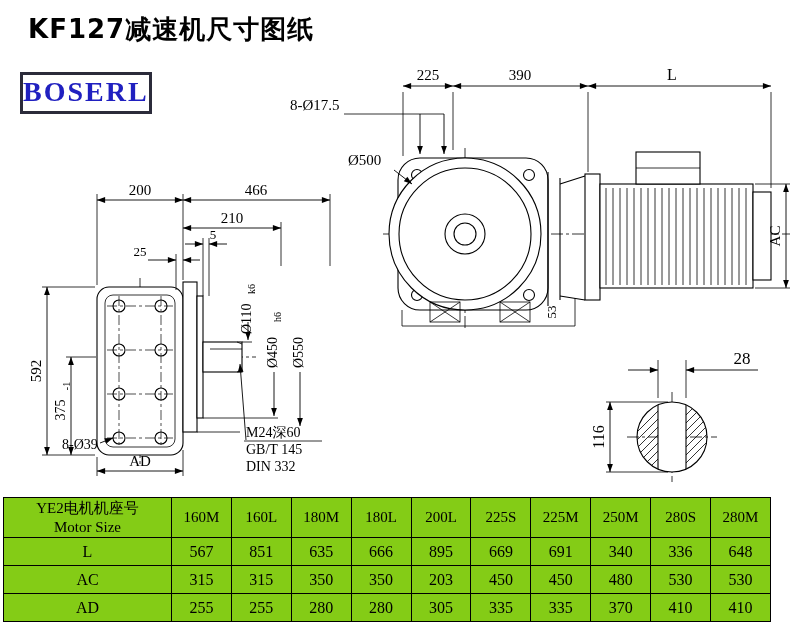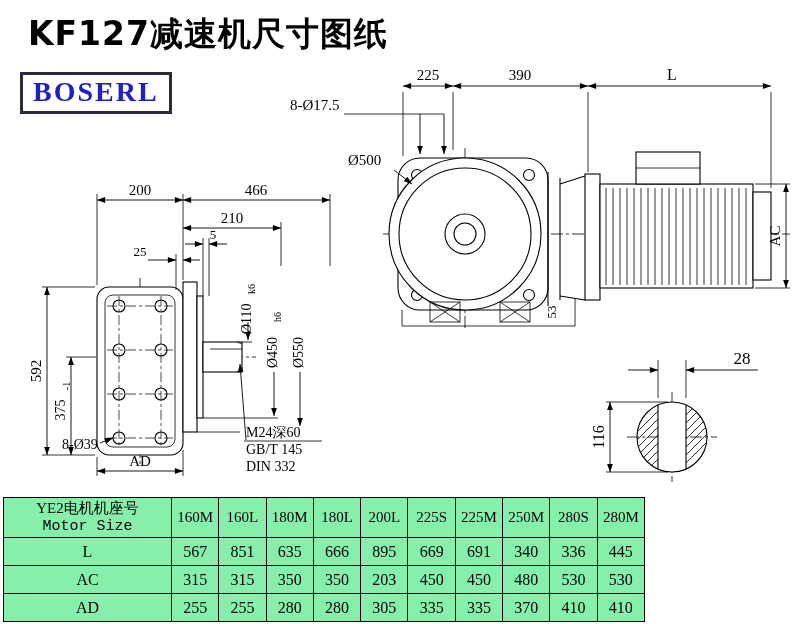--- a/index.html
+++ b/index.html
@@ -1,42 +1,42 @@
 <!DOCTYPE html>
 <html><head>
 <meta charset="utf-8">
 <style>
   *{margin:0;padding:0;box-sizing:border-box}
   html,body{width:800px;height:624px;background:#fff;position:relative;overflow:hidden;
     font-family:"Liberation Serif",serif;color:#000}
   .title{position:absolute;left:28px;top:12px;font-family:"DejaVu Sans",sans-serif;
-    font-weight:bold;font-size:33px;letter-spacing:1px;color:#000}
+    font-weight:bold;font-size:26px;letter-spacing:1px;color:#000}
   .logo{position:absolute;left:20px;top:72px;border:3px solid #2b2b3a;background:#fff;
-    padding:1px 10px 3px}
+    padding:1px 0 3px}
   .logo span{font-family:"Liberation Serif",serif;font-weight:bold;font-size:28px;
     color:#2020c0;letter-spacing:2px}
   svg.drawing{position:absolute;left:0;top:0}
   svg text{font-family:"Liberation Serif",serif;fill:#000}
   .t10{font-size:10px}.t13{font-size:13px}.t14{font-size:14px}.t15{font-size:15px}
   .t16{font-size:16px}.t17{font-size:17px}
   .ln{stroke:#000;stroke-width:1.1;fill:none}
   .lnw{stroke:#000;stroke-width:1.1;fill:#fff}
   .thin{stroke:#000;stroke-width:0.8;fill:none}
   .dim{stroke:#000;stroke-width:0.9;fill:none}
   .cl{stroke:#000;stroke-width:0.8;fill:none;stroke-dasharray:12 3 3 3}
   .clt{stroke:#000;stroke-width:0.7;fill:none;stroke-dasharray:10 3 3 3}
   .hatch{stroke:#000;stroke-width:0.8;fill:none}
-  table.dims{position:absolute;left:3px;top:497px;width:642px;border-collapse:collapse;
-    table-layout:fixed;background:#86efac}
+  table.dims{position:absolute;left:3px;top:497px;width:768px;border-collapse:collapse;
+    table-layout:fixed;background:#84cc16}
   .dims td{border:1px solid #000;text-align:center;vertical-align:middle;
     font-size:16px;height:28px;padding:0}
   .dims tr.hdr td{height:40px;font-size:15px}
   .dims td.first{width:168px}
   .hdr-cn{font-size:15px;line-height:1.25}
-  .hdr-en{font-family:Liberation Mono, monospace;font-size:15px;line-height:1.25}
+  .hdr-en{font-family:Liberation Serif, serif;font-size:15px;line-height:1.25}
 </style>
 </head>
 <body>
 
 <div class="title">KF127减速机尺寸图纸</div>
 
 <div class="logo">
   <span>BOSERL</span>
 </div>
 
@@ -230,21 +230,21 @@
       <td class="first">L</td>
       <td>567</td>
       <td>851</td>
       <td>635</td>
       <td>666</td>
       <td>895</td>
       <td>669</td>
       <td>691</td>
       <td>340</td>
       <td>336</td>
-      <td>445</td>
+      <td>648</td>
     </tr>
     <tr>
       <td class="first">AC</td>
       <td>315</td>
       <td>315</td>
       <td>350</td>
       <td>350</td>
       <td>203</td>
       <td>450</td>
       <td>450</td>

